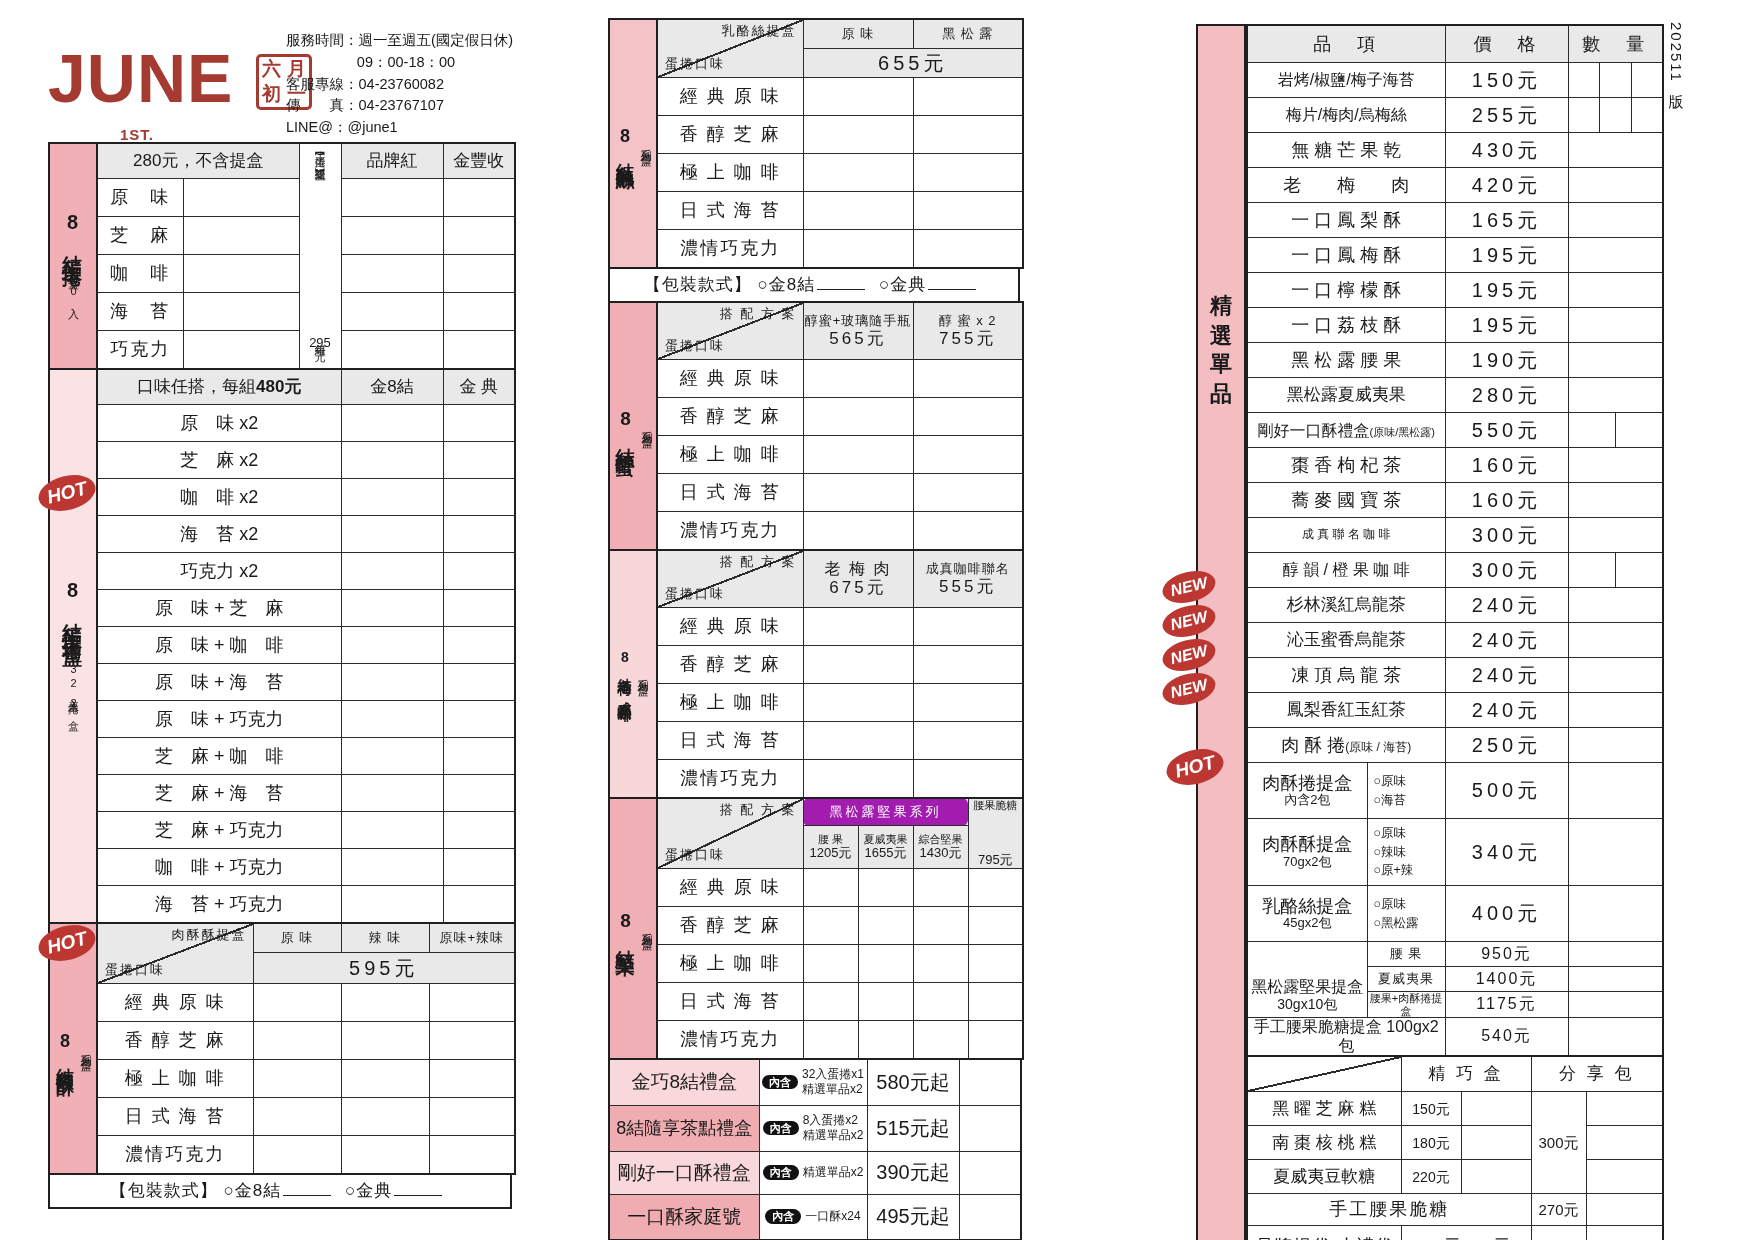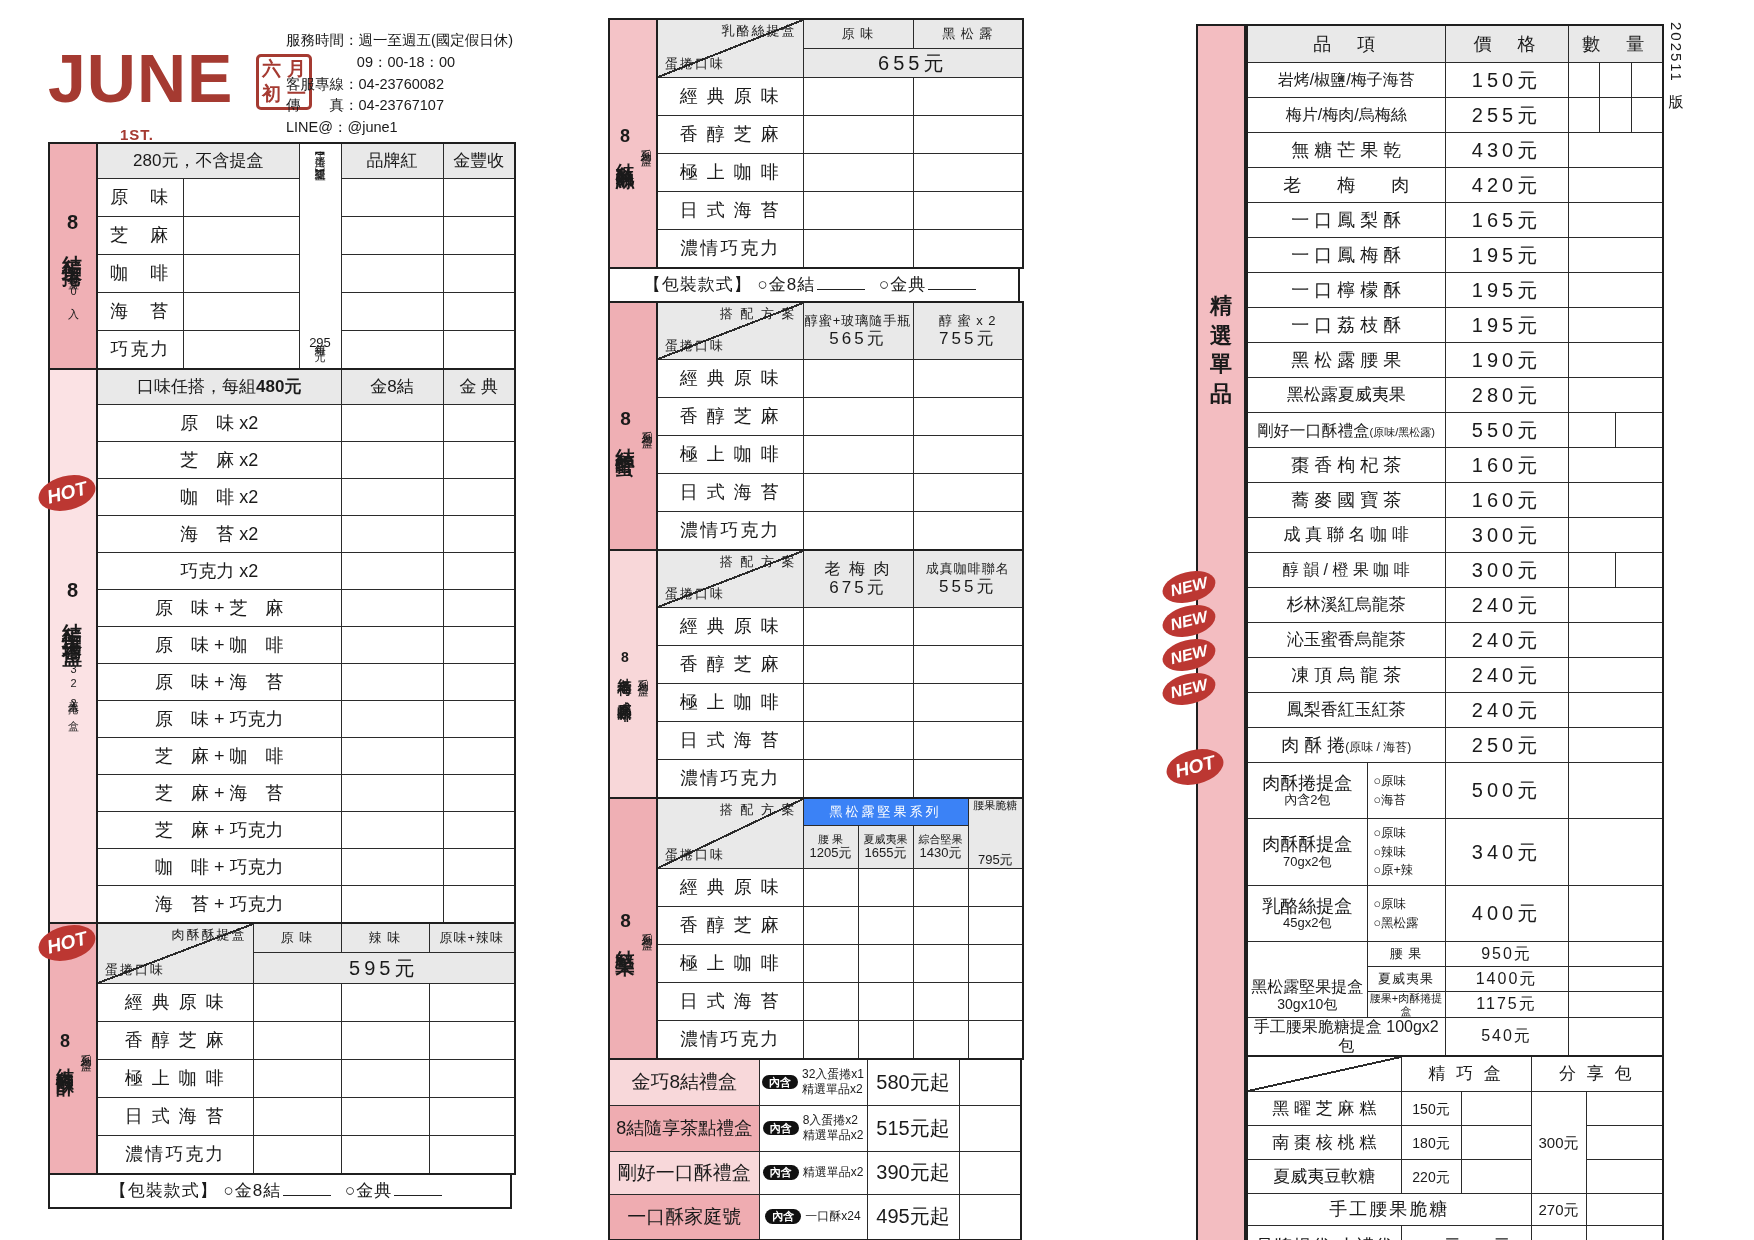--- a/index.html
+++ b/index.html
@@ -2,21 +2,21 @@
 <html><head>
 <meta charset="utf-8">
 <style>
   html,body{margin:0;padding:0;background:#fff;}
   .page{position:relative;width:1754px;height:1240px;background:#fff;overflow:hidden;
         font-family:"Liberation Sans",sans-serif;color:#1a1a1a;}
   table{border-collapse:collapse;table-layout:fixed;}
   td{border:1.5px solid #2b2b2b;padding:0;text-align:center;vertical-align:middle;overflow:hidden;font-size:18px;line-height:1.15;}
   .ob{border:2px solid #1f1f1f;}
   .hd{background:#E9E9E9;}
-  .band{background:#3b82f6;color:#fff;font-size:13px;letter-spacing:3px;}
+  .band{background:#a21caf;color:#fff;font-size:13px;letter-spacing:3px;border-radius:6px;}
   .vt{writing-mode:vertical-rl;text-orientation:upright;}
   .tblock{display:flex;align-items:stretch;position:relative;}
   .tblock>table{margin-left:-2px;}
   .mt{margin-top:-2px;}
   .sidebar{flex:0 0 46px;border:2px solid #1f1f1f;display:flex;align-items:center;justify-content:center;position:relative;gap:1px;}
   .cA{background:#F0B0B5}.cB{background:#FBE2E4}.cC{background:#F0B0B5}
   .cD{background:#F4C3C7}.cE{background:#EFAFB4}.cF{background:#F8D7D9}.cG{background:#EFAFB4}
   .c3{background:#F3BDC1}
   .s-title{font-size:20px;font-weight:700;letter-spacing:6px;}
   .s-note{font-size:11px;letter-spacing:2px;}
@@ -725,21 +725,21 @@
                 <td colspan="2">棗 香 枸 杞 茶</td>
                 <td class="price">160元</td>
                 <td></td>
               </tr>
           <tr class="r35">
                 <td colspan="2">蕎 麥 國 寶 茶</td>
                 <td class="price">160元</td>
                 <td></td>
               </tr>
           <tr class="r35">
-                <td colspan="2" style="font-size:17px;margin-top:44px;">成 真 聯 名 咖 啡</td>
+                <td colspan="2" style="font-size:12px;margin-top:44px;">成 真 聯 名 咖 啡</td>
                 <td class="price">300元</td>
                 <td></td>
               </tr>
           <tr class="r35">
                 <td colspan="2" style="font-size:16px;">醇 韻 / 橙 果 咖 啡</td>
                 <td class="price">300元</td>
                 <td>
                   <div class="qsplit">
                     <div></div>
                     <div></div>

